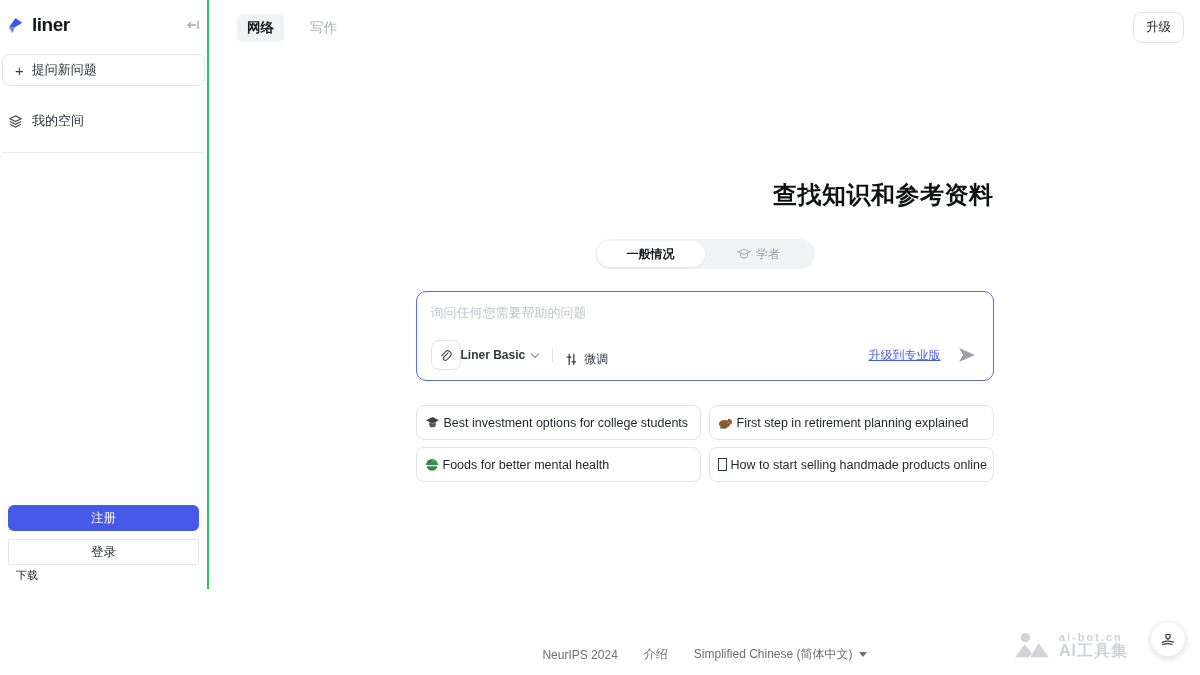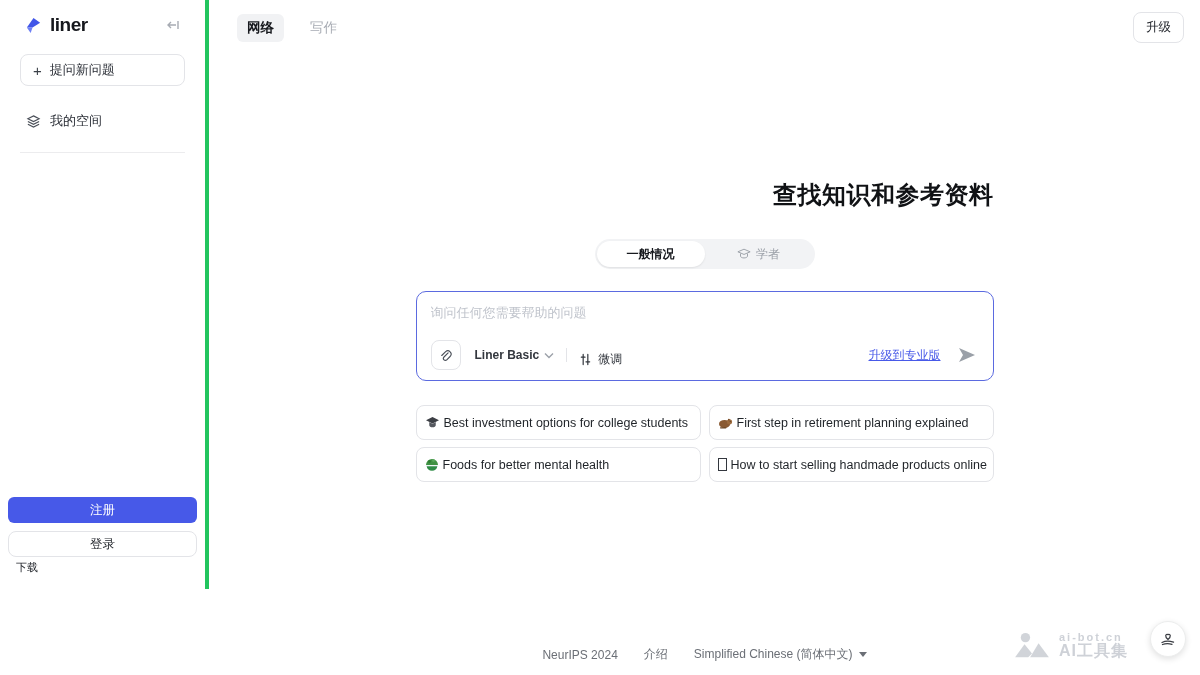--- a/index.html
+++ b/index.html
@@ -1,34 +1,34 @@
 <!DOCTYPE html>
 <html><head>
 <meta charset="utf-8">
 <style>
   * { margin:0; padding:0; box-sizing:border-box; }
   html,body { width:1200px; height:675px; overflow:hidden; background:#fff;
     font-family:"Liberation Sans","DejaVu Sans",sans-serif; color:#1f2328; }
   .app { display:flex; width:1200px; height:675px; }
 
   
-  .sidebar { position:relative; width:209px; height:589px; border-right:4px solid #22c55e; padding:14px 20px; flex-shrink:0; }
+  .sidebar { position:relative; width:209px; height:589px; border-right:2px solid #22c55e; padding:14px 2px; flex-shrink:0; }
   .side-head { display:flex; align-items:center; justify-content:space-between; padding:0 4px; }
   .brand { display:flex; align-items:center; gap:7px; cursor:pointer; }
   .brand-text { font-size:19px; font-weight:bold; letter-spacing:-0.5px; color:#16181d; }
   .collapse-btn { color:#a7abb3; cursor:pointer; display:flex; }
   .new-q-btn { margin-top:18px; display:flex; align-items:center; gap:8px; width:100%; height:32px;
     border:1px solid #e3e4e8; border-radius:8px; background:#fff; padding:0 12px; font-size:13px; color:#2a2e36; cursor:pointer; }
   .plus { font-size:15px; color:#3a3f47; line-height:1; }
   .space-item { margin-top:22px; display:flex; align-items:center; gap:9px; padding:4px 6px; font-size:13px; color:#2a2e36; cursor:pointer; border-radius:6px; }
   .side-divider { border-bottom:1px solid #ececee; margin-top:18px; }
-  .side-bottom { position:absolute; left:8px; right:8px; bottom:14px; }
+  .side-bottom { position:absolute; left:8px; right:8px; bottom:6px; }
   .btn-signup { display:block; width:100%; height:26px; border:none; border-radius:6px; background:#4759e8; color:#fff;
     font-size:12.5px; cursor:pointer; font-family:inherit; }
-  .btn-login { display:block; width:100%; height:26px; margin-top:8px; border:1px solid #e3e4e8; border-radius:8px;
+  .btn-login { display:block; width:100%; height:26px; margin-top:8px; border:1px solid #e3e4e8; border-radius:2px;
     background:#fff; color:#23262c; font-size:12.5px; cursor:pointer; font-family:Liberation Serif, serif; }
   .download-link { margin-top:0; padding-left:8px; font-size:11px; color:#23262c; cursor:pointer; display:inline-block; }
 
   
   .main { position:relative; flex:1; height:675px; }
   .topbar { display:flex; align-items:center; justify-content:space-between; padding:12px 16px 0 28px; }
   .tabs { display:flex; align-items:center; gap:16px; }
   .tab { font-size:13.5px; padding:5px 10px; border-radius:6px; cursor:pointer; color:#a7abb3; }
   .tab.active { background:#f1f2f4; color:#17191e; font-weight:bold; }
   .upgrade-btn { border:1px solid #e3e4e8; background:#fff; border-radius:8px; padding:6px 12px; font-size:12.5px;
@@ -44,21 +44,21 @@
   .mode-seg.active { background:#fff; color:#17191e; font-weight:bold; box-shadow:0 1px 2px rgba(0,0,0,0.08); }
 
   .searchbox { margin-top:22px; border:1.6px solid #5b6ae0; border-radius:10px; height:90px; padding:12px 14px 10px;
     display:flex; flex-direction:column; justify-content:space-between; background:#fff; }
   .search-input { border:none; outline:none; resize:none; width:100%; height:34px; font-size:13px; color:#23262c;
     font-family:inherit; background:transparent; }
   .search-input::placeholder { color:#c0c4cc; }
   .search-controls { display:flex; align-items:center; }
   .attach-btn { width:30px; height:30px; border:1px solid #e3e4e8; border-radius:8px; background:#fff; display:flex;
     align-items:center; justify-content:center; cursor:pointer; color:#4a4f58; }
-  .model-select { display:flex; align-items:center; gap:5px; margin-left:14px; cursor:pointer; }
+  .model-select { display:flex; align-items:center; gap:5px; cursor:pointer; }
   .model-name { font-size:12px; font-weight:bold; color:#33373e; }
   .ctrl-divider { width:1px; height:14px; background:#e3e4e8; margin:0 12px; }
   .finetune { display:flex; align-items:center; gap:6px; cursor:pointer; font-size:12px; color:#33373e;margin-top:8px; }
   .spacer { flex:1; }
   .pro-link { font-size:12px; color:#4759e8; text-decoration:underline; cursor:pointer; }
   .send-btn { margin-left:14px; background:none; border:none; cursor:pointer; display:flex; padding:2px; }
 
   .suggestions { margin-top:24px; display:grid; grid-template-columns:1fr 1fr; gap:7px 8px; }
   .sug-card { display:flex; align-items:center; gap:4px; height:35px; border:1px solid #e3e4e8; border-radius:8px;
     padding:0 8px; background:#fff; cursor:pointer; font-size:12.5px; color:#1f2328; white-space:nowrap; overflow:hidden; }

